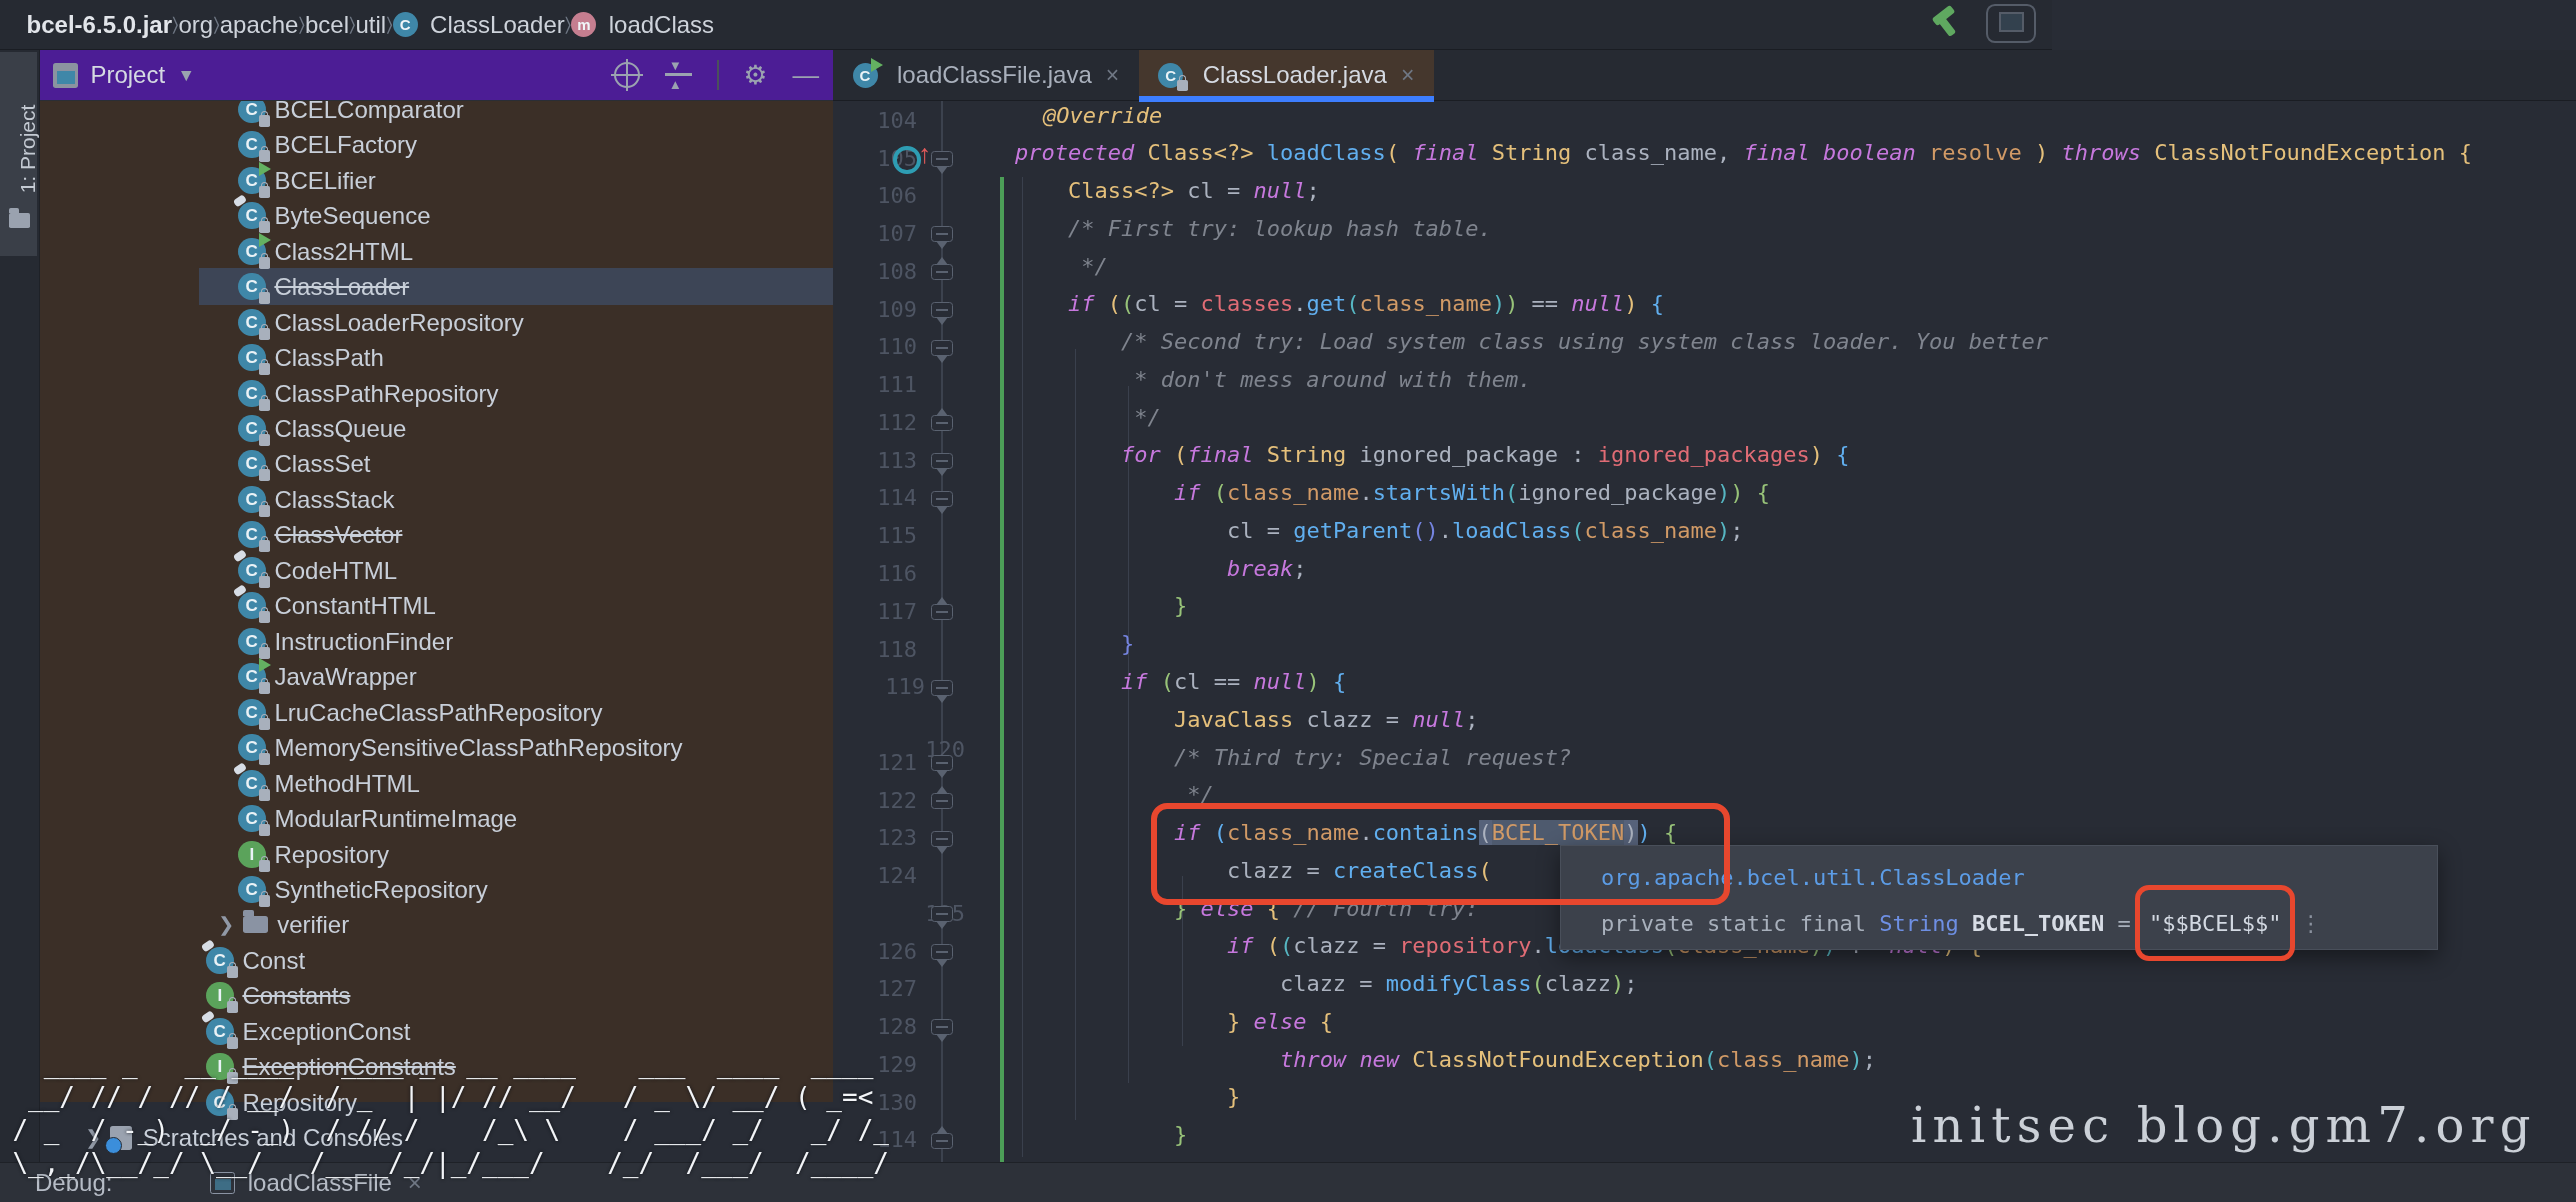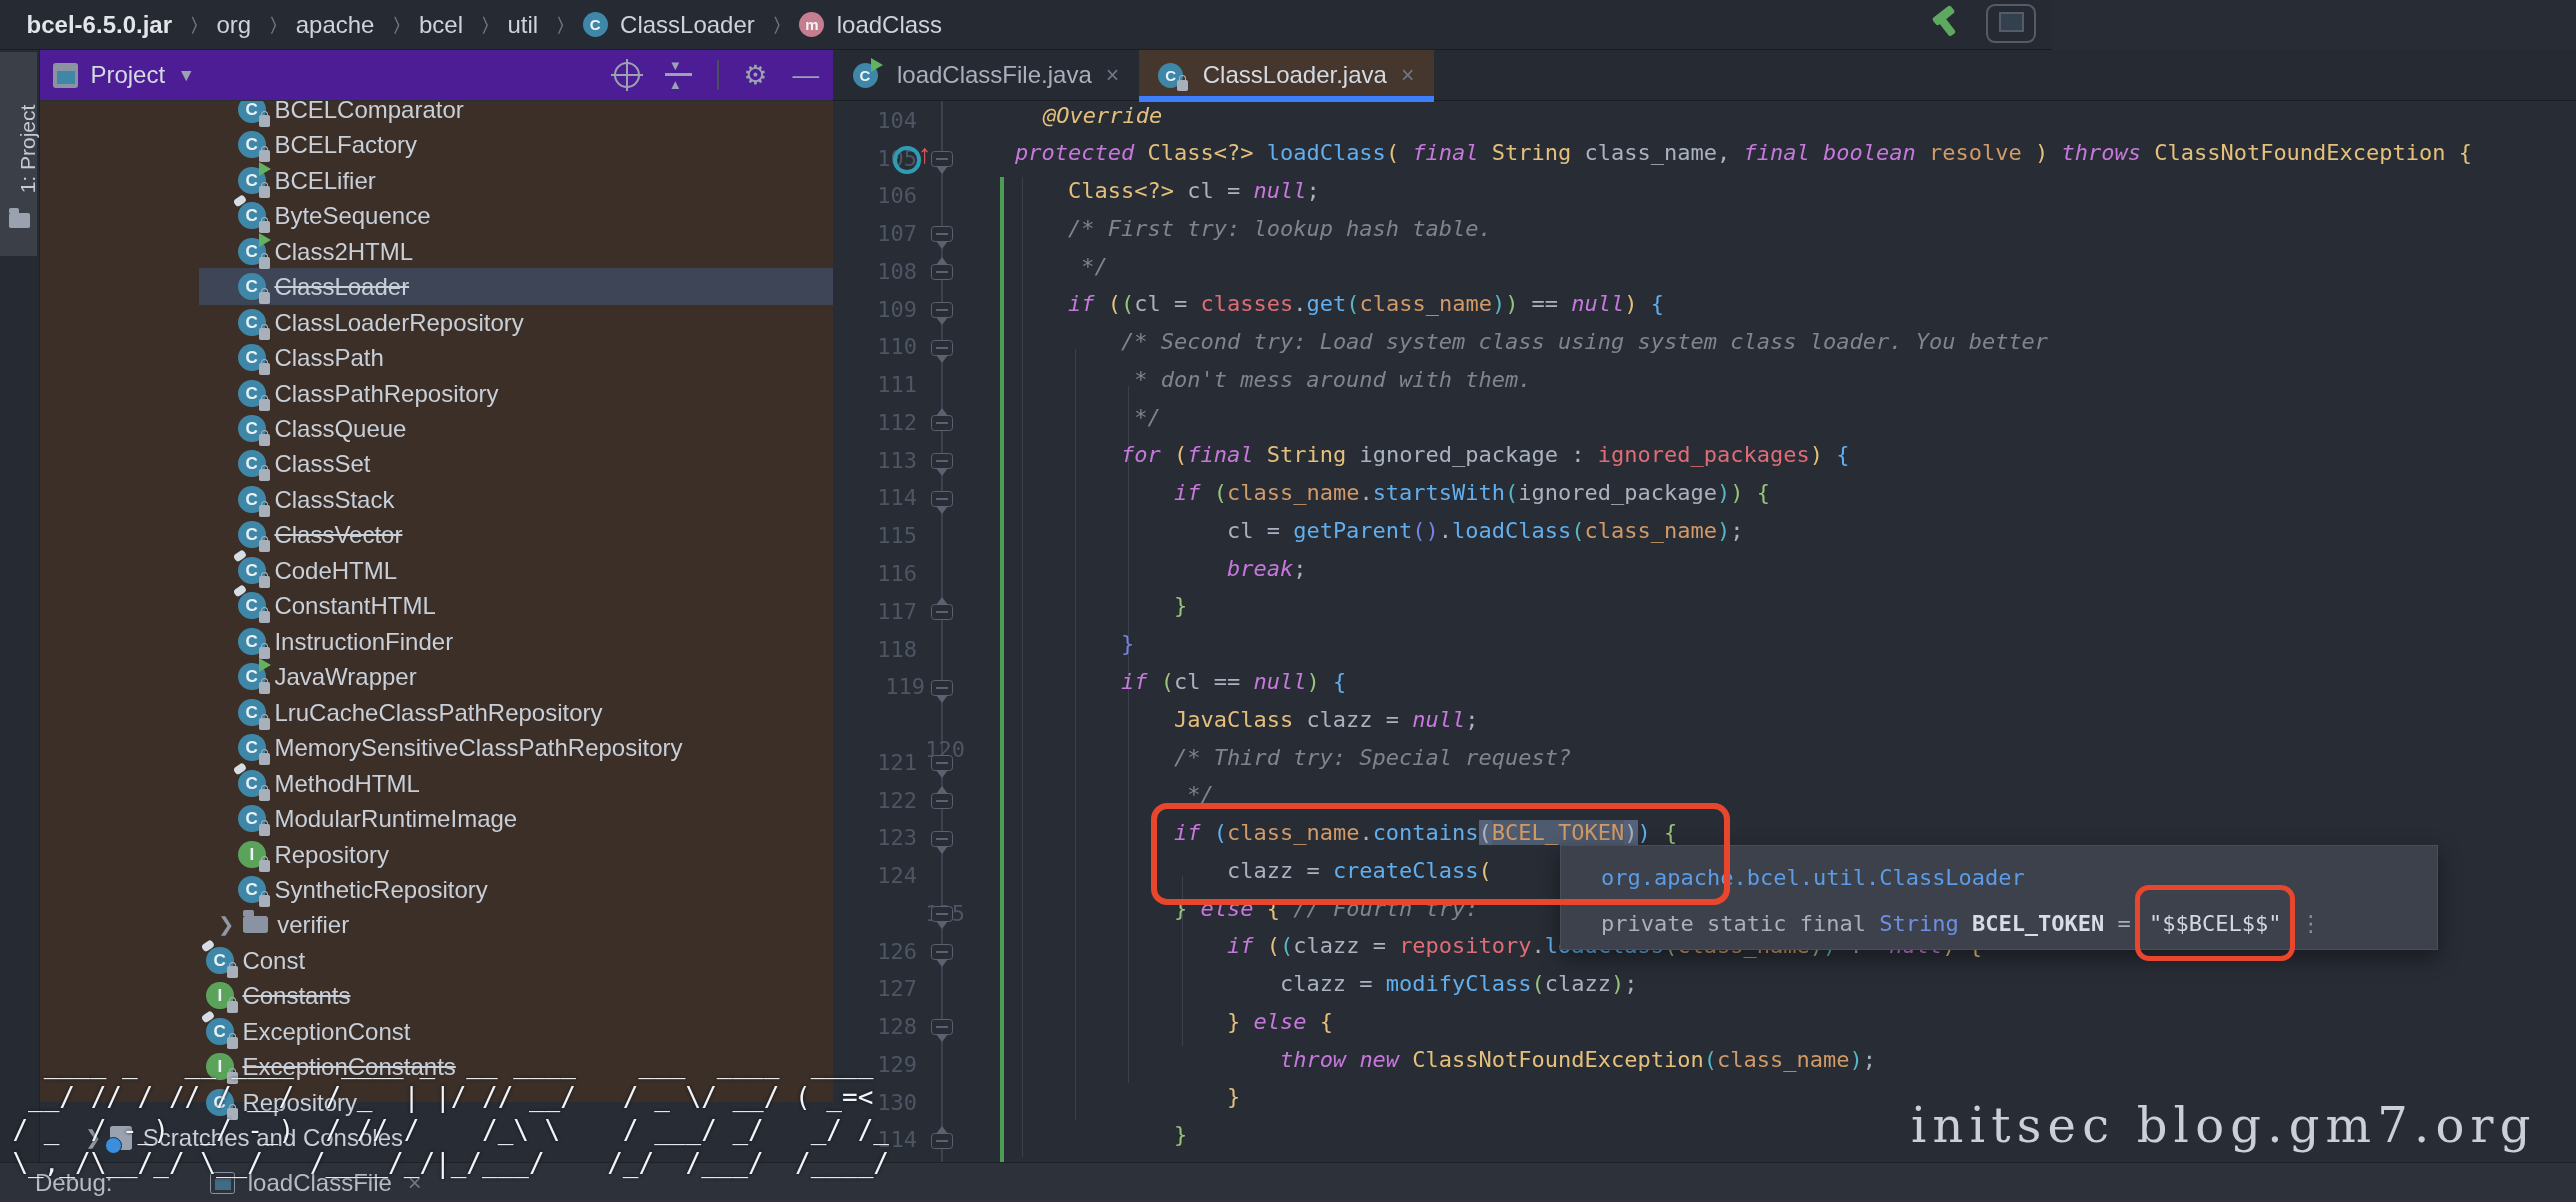--- a/index.html
+++ b/index.html
@@ -1,20 +1,20 @@
 <!DOCTYPE html>
 <html style="font-size:14px"><head>
 <meta charset="utf-8">
 <style>
   html,body{margin:0;padding:0;background:#1d2026;}
   #app{position:relative;width:2576px;height:1202px;overflow:hidden;background:#282C35;
        font-family:"Liberation Sans",sans-serif;color:#C8CFD9;}
   
   #topbar{position:absolute;left:0;top:0;width:2052px;height:50px;background:#262A32;
-          border-bottom:1.8px solid #1A1D23;display:flex;align-items:center;gap:19px;
+          border-bottom:1.8px solid #1A1D23;display:flex;align-items:center;gap:0;
           padding-left:26.6px;box-sizing:border-box;font-size:24px;color:#CED3DB;z-index:40;}
   .crumb{display:flex;align-items:center;gap:12.4px;}
   .crumb-sep{color:#6E7683;font-size:19.5px;}
   .crumb.bold{font-weight:bold;color:#E2E5EA;}
   #topbar-right{position:absolute;right:16px;top:3.5px;display:flex;gap:23px;align-items:center;}
   
   #stripe{position:absolute;left:0;top:50px;width:39px;height:1152px;background:#262A32;
           border-right:1.8px solid #1E2127;z-index:30;}
   #stripe-btn{position:absolute;left:0;top:1.8px;width:37px;height:204px;background:#3A3F48;}
   #stripe-label{position:absolute;left:-39px;top:85px;width:133px;transform:rotate(-90deg);

